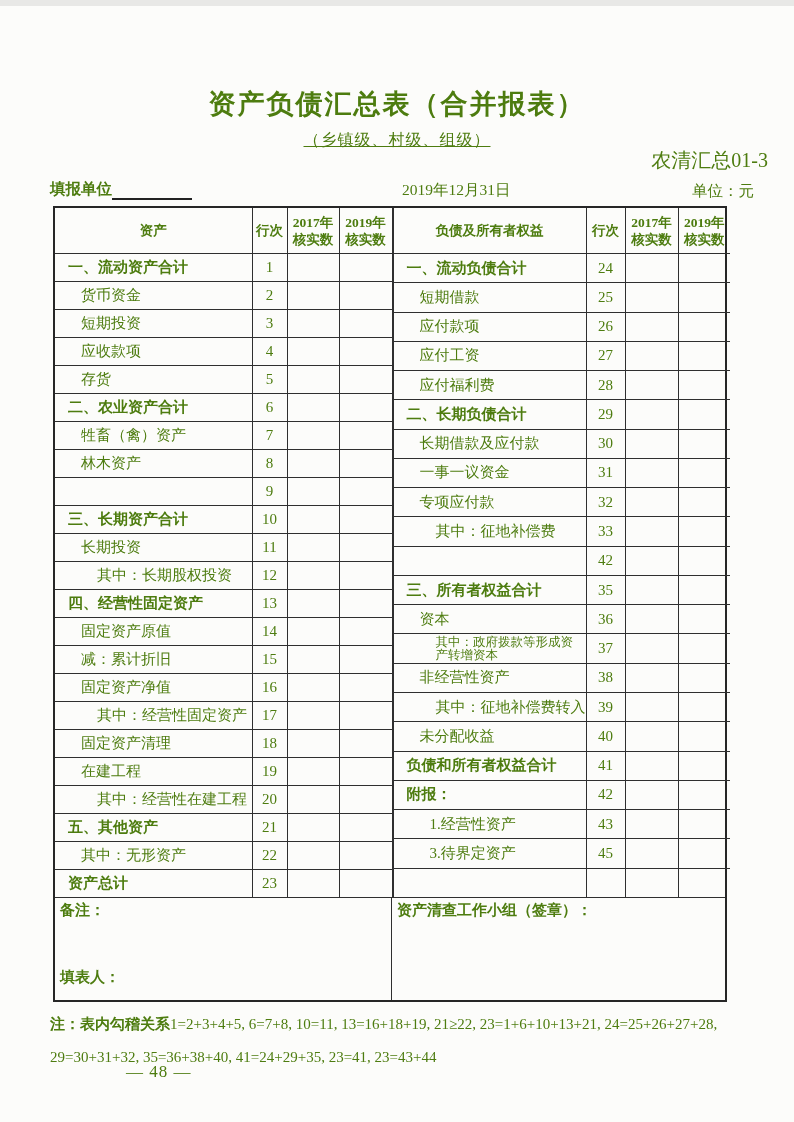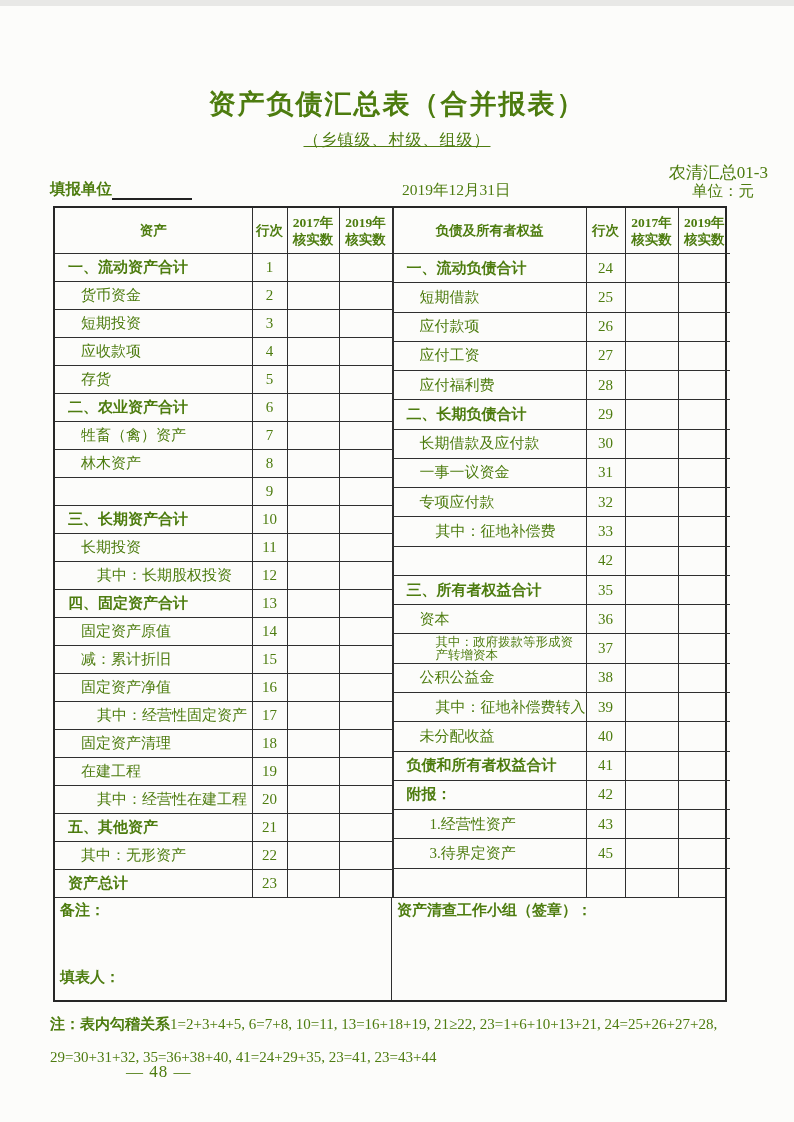--- a/index.html
+++ b/index.html
@@ -15,21 +15,21 @@
   .title {
     position:absolute; top:80px; left:0; width:100%;
     text-align:center;
     font-family:"Liberation Sans","DejaVu Sans",sans-serif;
     font-size:27px; font-weight:bold; letter-spacing:2px;
   }
   .subtitle {
     position:absolute; top:124px; left:0; width:100%;
     text-align:center; font-size:16px; letter-spacing:1px;text-decoration:underline;
   }
-  .form-code { position:absolute; top:155px; right:26px; font-size:17px; }
+  .form-code { position:absolute; top:141px; right:26px; font-size:20px; }
   .fill-unit { position:absolute; top:173px; left:50px; font-size:15.5px; font-weight:bold; }
   .blank-line { display:inline-block; width:80px; border-bottom:2px solid #222; height:15px; vertical-align:bottom; }
   .report-date { position:absolute; top:174px; left:402px; font-size:15.5px; }
   .unit-label { position:absolute; top:175px; right:40px; font-size:15.5px; }
 
   .form-box {
     position:absolute; left:53px; top:200px; width:674px;
     border:2px solid #262626;
     box-sizing:border-box;
   }
@@ -170,21 +170,21 @@
               <td class="c-val"></td>
               <td class="c-val"></td>
             </tr>
             <tr>
               <td class="c-label subitem">其中：长期股权投资</td>
               <td class="c-line">12</td>
               <td class="c-val"></td>
               <td class="c-val"></td>
             </tr>
             <tr>
-              <td class="c-label section">四、固定资产合计</td>
+              <td class="c-label section">四、经营性固定资产</td>
               <td class="c-line">13</td>
               <td class="c-val"></td>
               <td class="c-val"></td>
             </tr>
             <tr>
               <td class="c-label item">固定资产原值</td>
               <td class="c-line">14</td>
               <td class="c-val"></td>
               <td class="c-val"></td>
             </tr>
@@ -338,21 +338,21 @@
               <td class="c-val"></td>
               <td class="c-val"></td>
             </tr>
             <tr>
               <td class="c-label subitem small">其中：政府拨款等形成资产转增资本</td>
               <td class="c-line">37</td>
               <td class="c-val"></td>
               <td class="c-val"></td>
             </tr>
             <tr>
-              <td class="c-label item">公积公益金</td>
+              <td class="c-label item">非经营性资产</td>
               <td class="c-line">38</td>
               <td class="c-val"></td>
               <td class="c-val"></td>
             </tr>
             <tr>
               <td class="c-label subitem">其中：征地补偿费转入</td>
               <td class="c-line">39</td>
               <td class="c-val"></td>
               <td class="c-val"></td>
             </tr>

